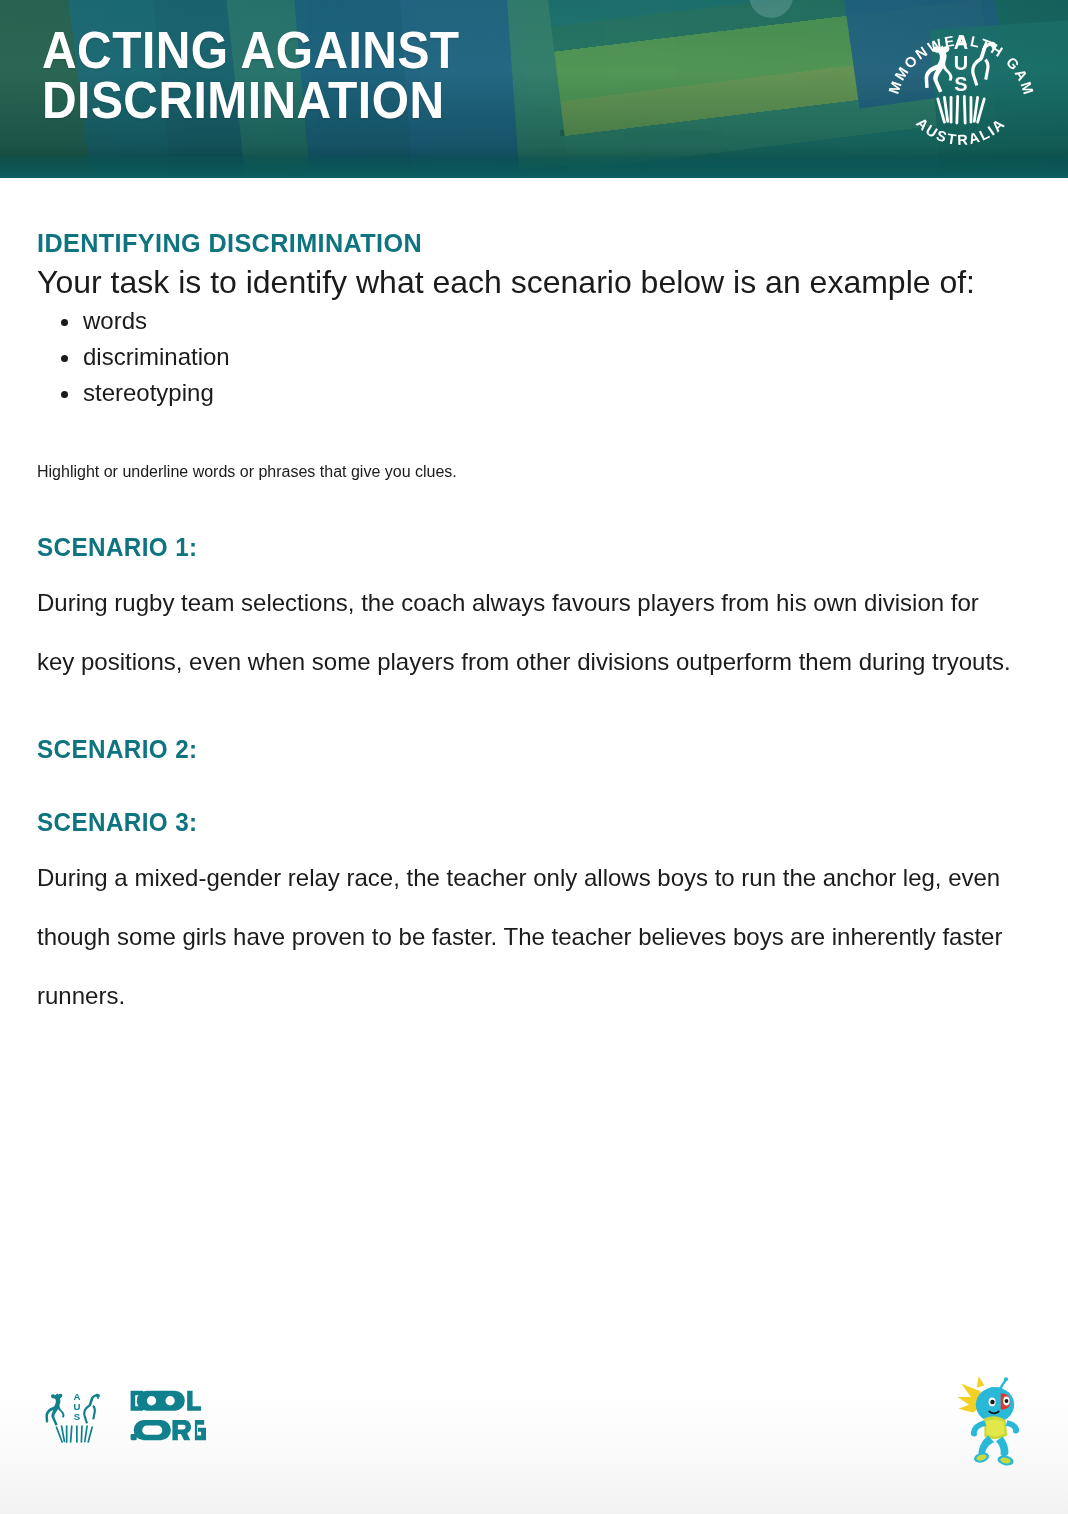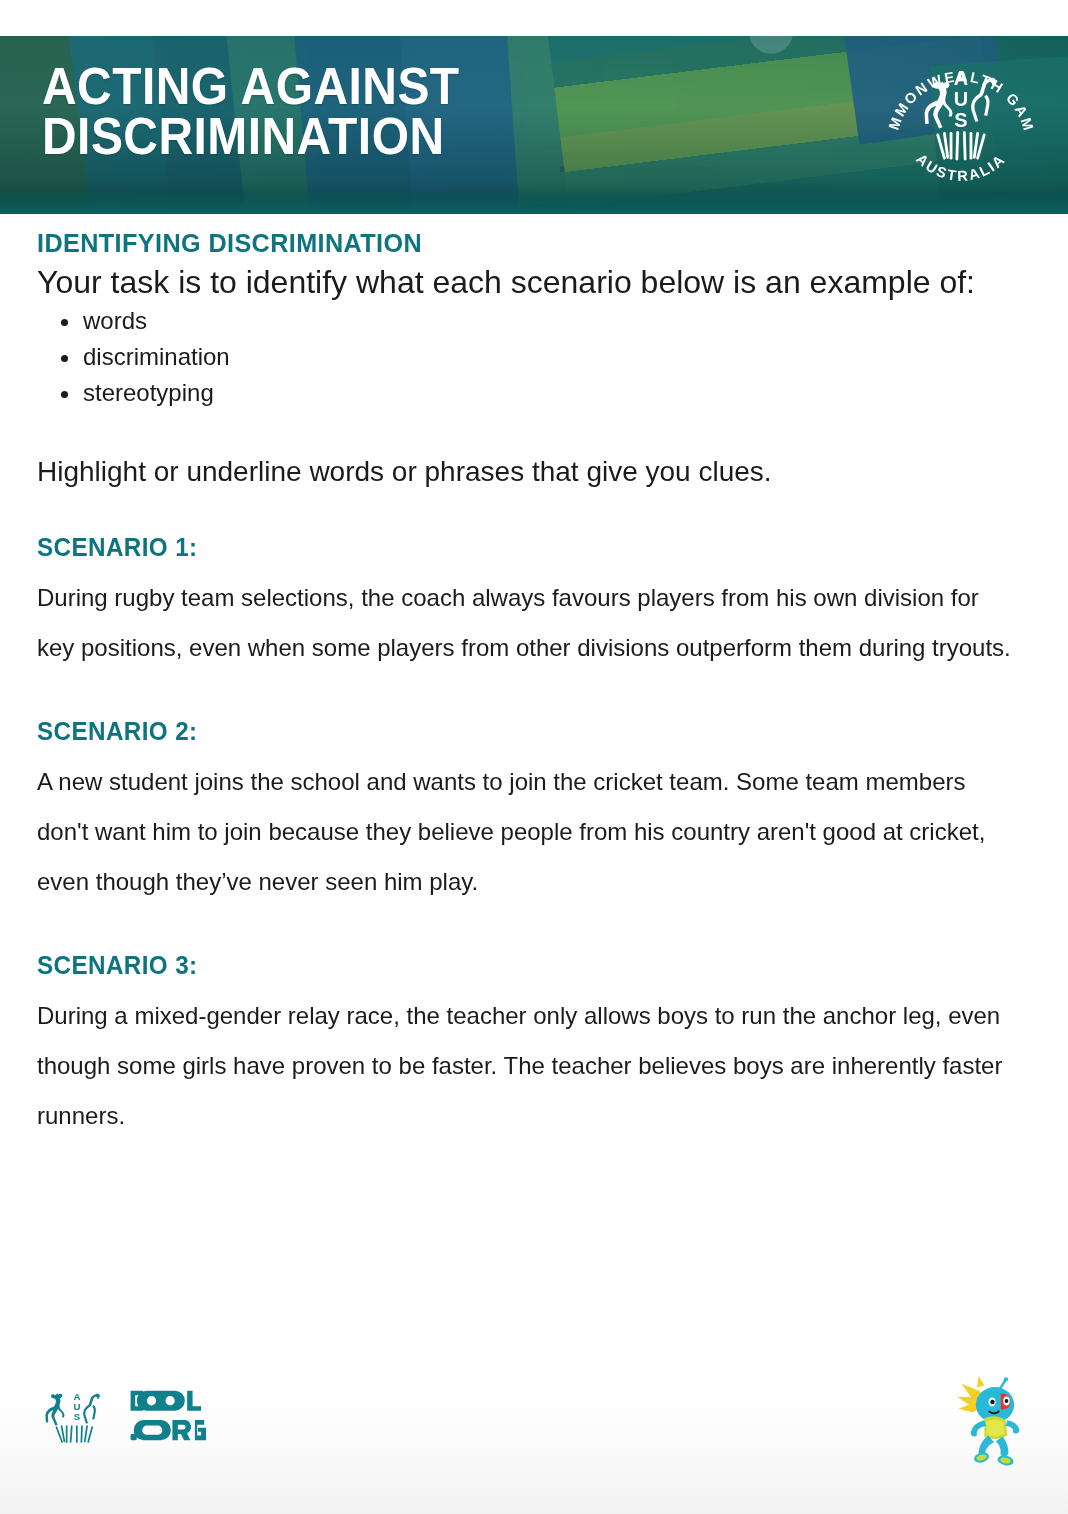--- a/index.html
+++ b/index.html
@@ -19,21 +19,20 @@
     overflow: hidden;
   }
 
   
   .header {
     position: relative;
     width: 1068px;
     height: 178px;
     overflow: hidden;
     background: #0e6f70;
-    margin-top: 36px;
   }
 
   
   .header-photo {
     position: absolute;
     inset: 0;
     background:
       
       linear-gradient(188deg, rgba(30,120,118,0) 55%, rgba(24,118,112,.85) 56%, rgba(20,110,104,.9) 100%),
       
@@ -178,39 +177,39 @@
     content: "";
     position: absolute;
     left: 24px;
     top: 16px;
     width: 7px; height: 7px;
     border-radius: 50%;
     background: #1b1b1b;
   }
 
   .instruction {
-    font-size: 28px;
+    font-size: 16px;
     line-height: 34px;
     color: #1b1b1b;
     margin-top: 44px;
   }
 
   .scenario { margin-top: 44px; }
   .scenario .s-head {
     color: #0e7480;
     font-family: "Liberation Sans Narrow", "Liberation Sans", sans-serif;
     font-weight: 700;
     font-size: 25px;
     letter-spacing: .4px;
     transform: scaleX(.97);
     transform-origin: left center;
   }
   .scenario .s-body {
     font-size: 24px;
-    line-height: 50px;
+    line-height: 59px;
     color: #1b1b1b;
     margin-top: 11px;
     width: 985px;
   }
 
   
   .footer {
     position: absolute;
     left: 0; bottom: 0;
     width: 1068px;
@@ -325,21 +324,20 @@
 
     <div class="instruction">Highlight or underline words or phrases that give you clues.</div>
 
     <div class="scenario">
       <div class="s-head">SCENARIO 1:</div>
       <div class="s-body">During rugby team selections, the coach always favours players from his own division for key positions, even when some players from other divisions outperform them during tryouts.</div>
     </div>
 
     <div class="scenario">
       <div class="s-head">SCENARIO 2:</div>
-      <div class="s-body">A new student joins the school and wants to join the cricket team. Some team members don't want him to join because they believe people from his country aren't good at cricket, even though they’ve never seen him play.</div>
     </div>
 
     <div class="scenario">
       <div class="s-head">SCENARIO 3:</div>
       <div class="s-body">During a mixed-gender relay race, the teacher only allows boys to run the anchor leg, even though some girls have proven to be faster. The teacher believes boys are inherently faster runners.</div>
     </div>
 
   </div>
 
   <div class="footer">

